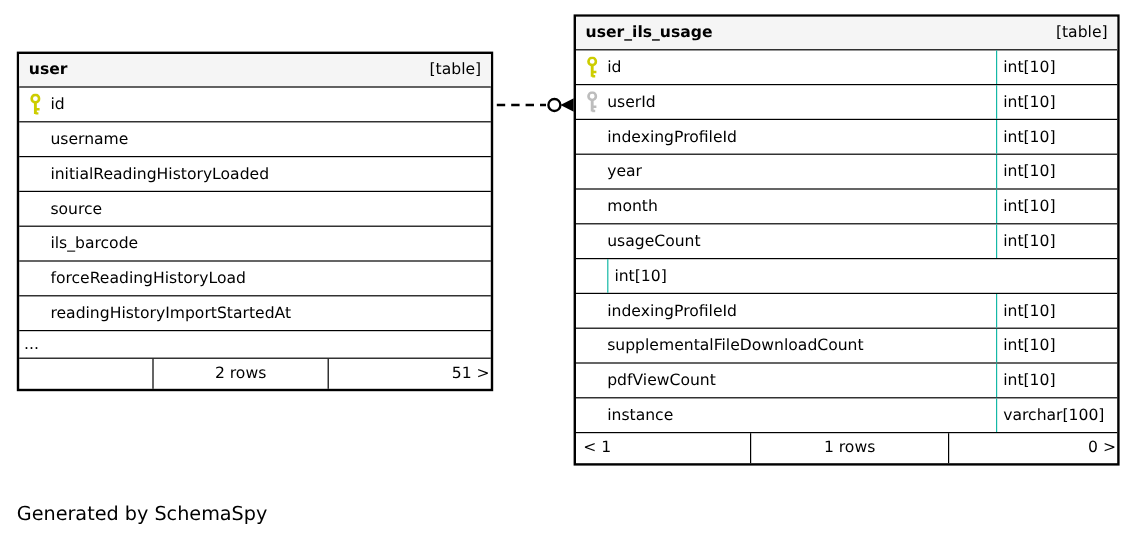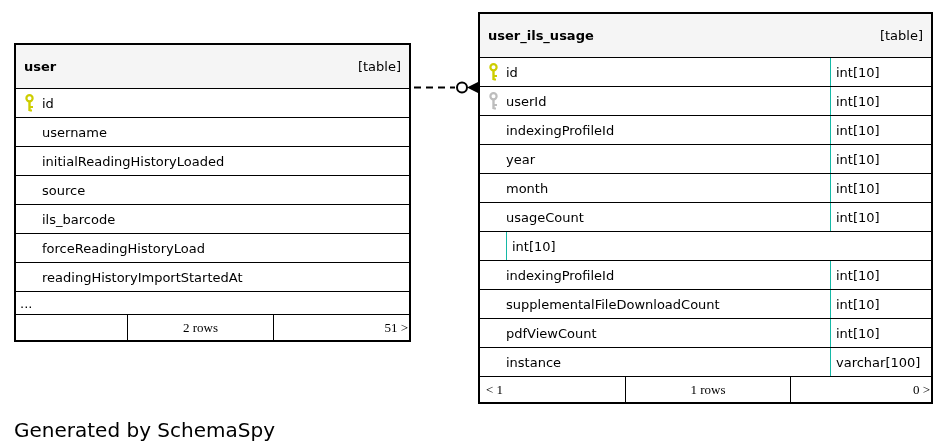--- a/index.html
+++ b/index.html
@@ -12,21 +12,21 @@
     overflow: hidden;
   }
   .tbl {
     position: absolute;
     background: #fff;
     border: 2px solid #000;
   }
   .tbl-user { left: 14px; top: 43px; width: 397px; }
   .tbl-usage { left: 478px; top: 12px; width: 455px; }
   .tbl-header {
-    height: 44px;
+    height: 28px;
     background: #f5f5f5;
     border-bottom: 1px solid #000;
     display: flex;
     align-items: center;
     justify-content: space-between;
     padding: 0 8px;
   }
   .tbl-title { font-weight: bold; }
   .col-row {
     height: 29px;
@@ -58,34 +58,33 @@
     display: flex;
     align-items: center;
     padding-left: 4px;
   }
   .tbl-footer { height: 25px; display: flex; }
   .tbl-footer .fcell {
     display: flex;
     align-items: center;
     overflow: hidden;
     white-space: nowrap;
-    font-family: Liberation Serif, serif;
   }
   .tbl-footer .fcell + .fcell { border-left: 1px solid #000; }
   .fcell.left { justify-content: flex-start; padding-left: 6px; }
   .fcell.center { justify-content: center; }
   .fcell.right { justify-content: flex-end; padding-right: 1px; }
   .tbl-user .fcell.c1 { width: 111px; }
   .tbl-user .fcell.c2 { width: 146px; }
   .tbl-user .fcell.c3 { flex: 1 1 auto; }
   .tbl-usage .fcell.c1 { width: 145px; }
   .tbl-usage .fcell.c2 { width: 165px; }
   .tbl-usage .fcell.c3 { flex: 1 1 auto; }
   .connector { position: absolute; left: 411px; top: 77px; width: 69px; height: 21px; }
-  .gen-note { position: absolute; left: 14px; top: 418px; font-size: 20px; }
+  .gen-note { position: absolute; left: 14px; top: 418px; font-size: 16px; }
   svg { display: block; }
 </style>
 </head>
 <body>
 
 <div class="tbl tbl-user">
   <div class="tbl-header">
     <span class="tbl-title">user</span>
     <span class="tbl-badge">[table]</span>
   </div>

